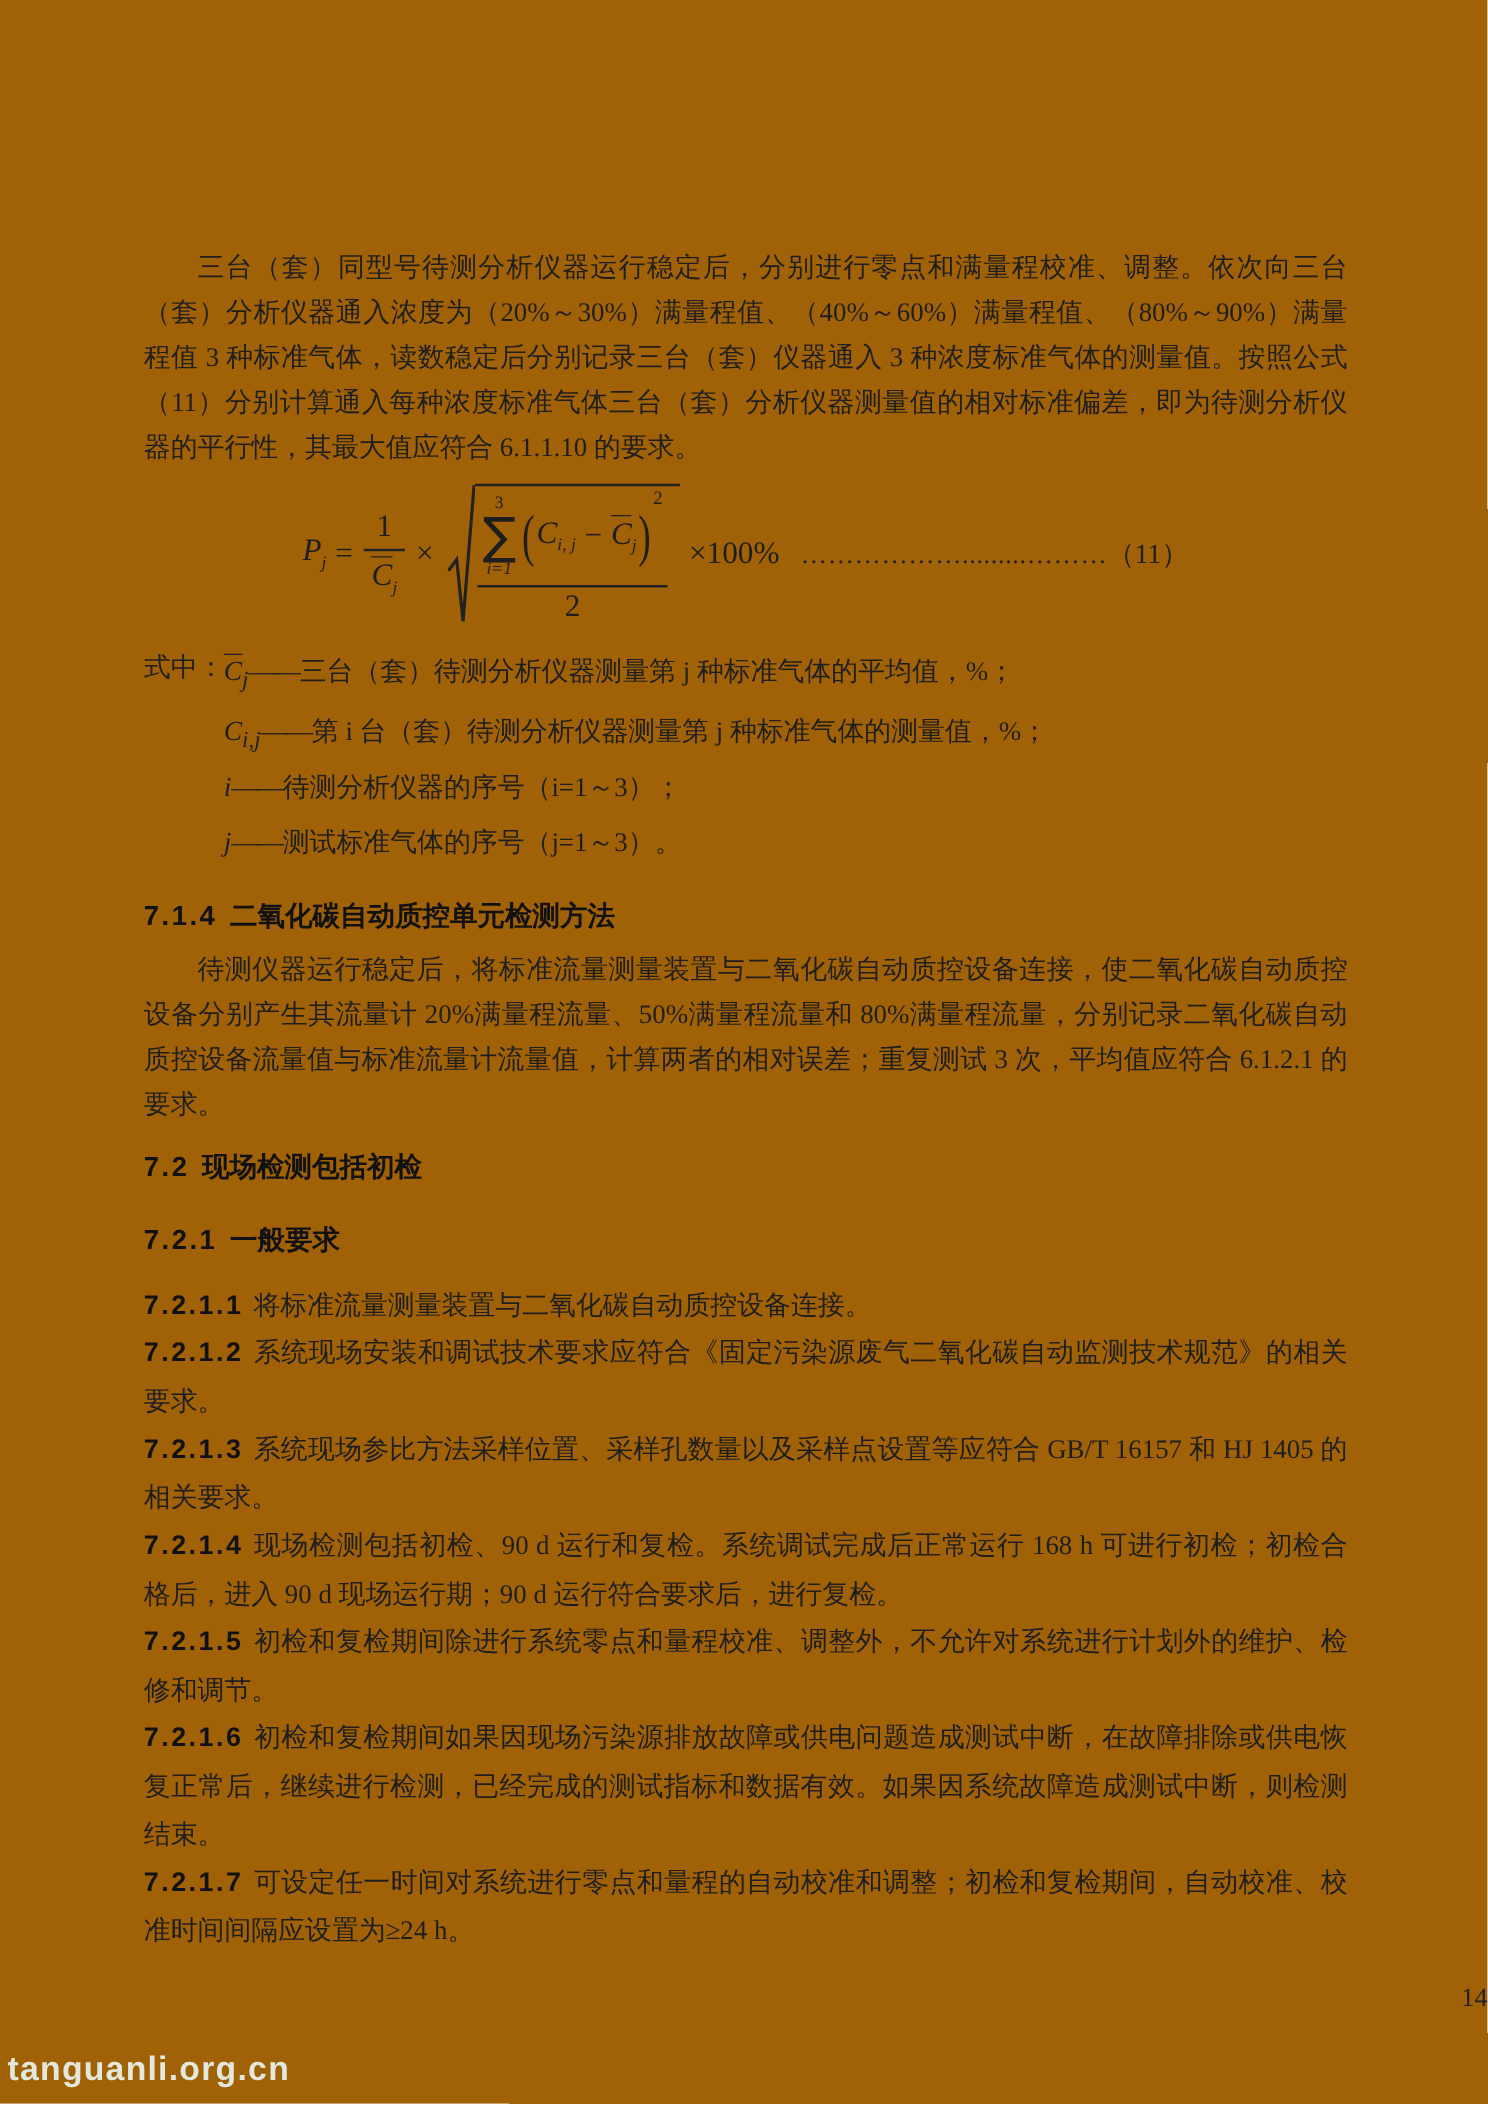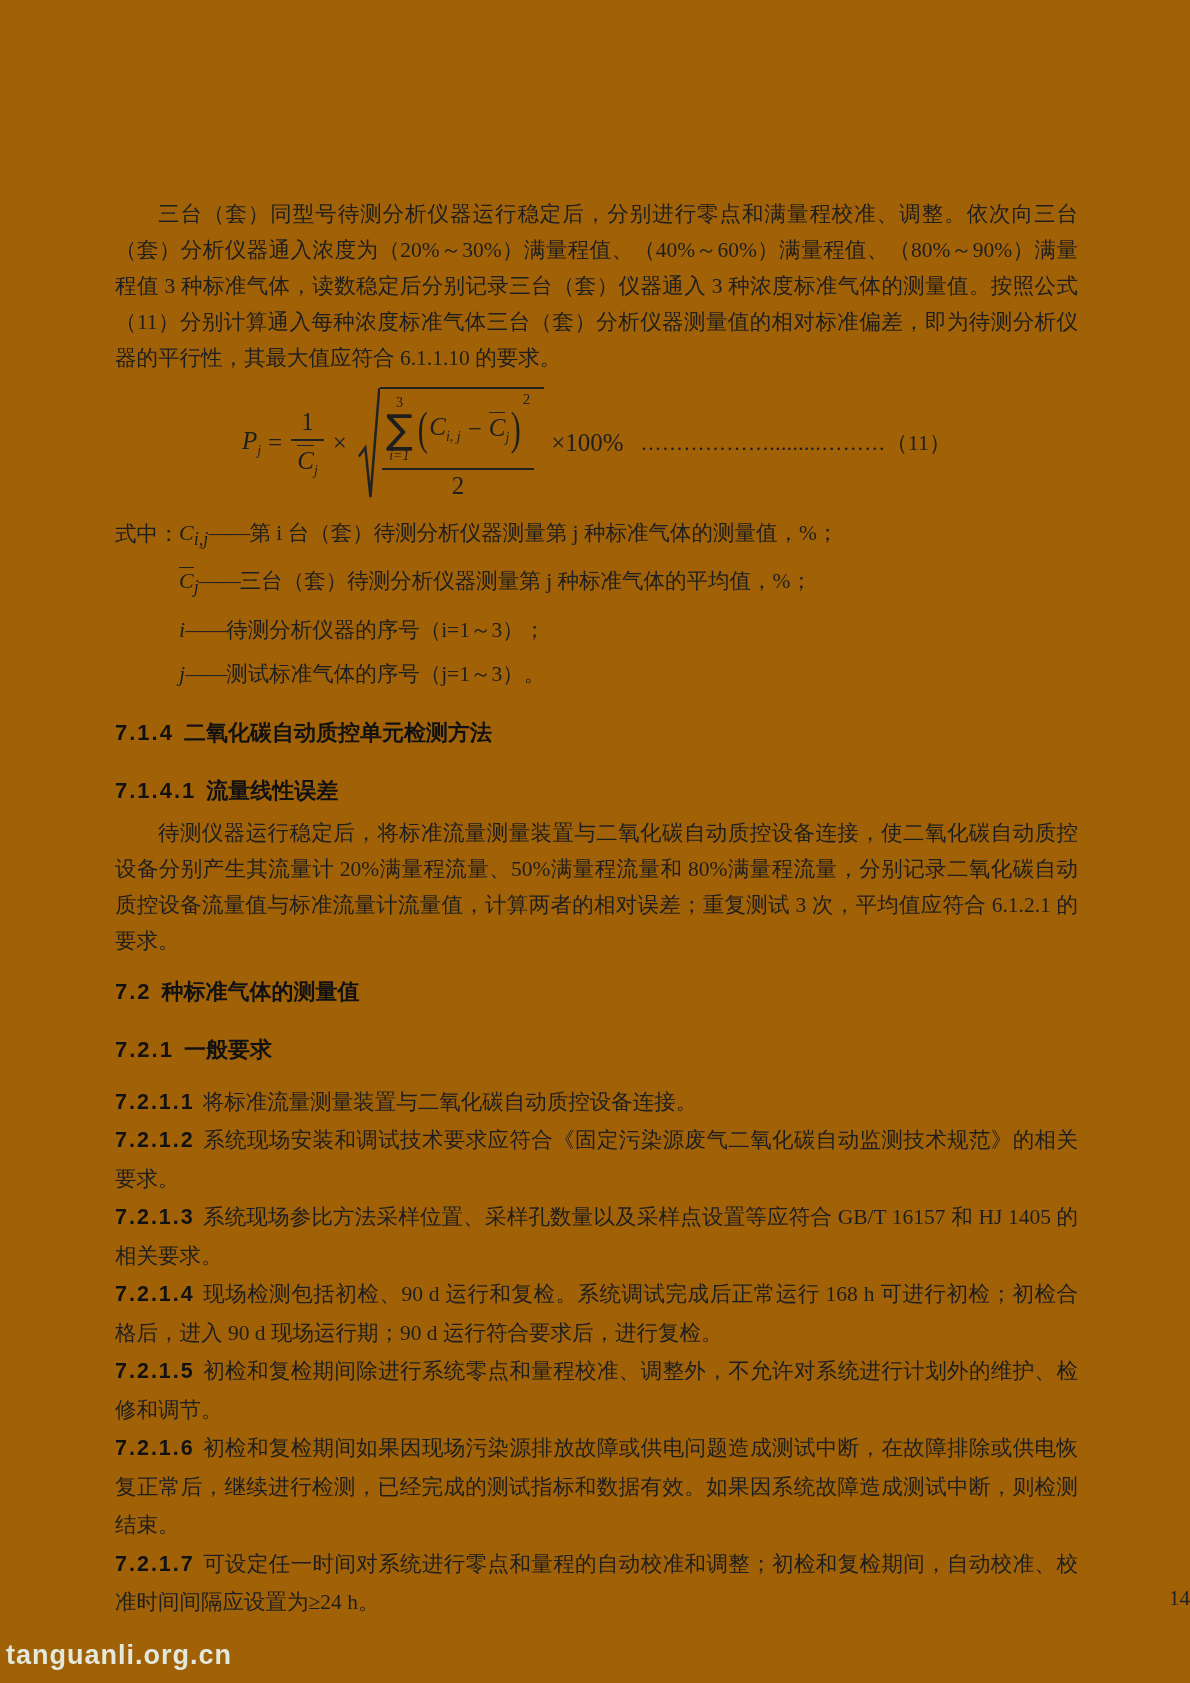--- a/index.html
+++ b/index.html
@@ -128,41 +128,40 @@
         </span>
       </span>
     </span>
     <span class="f-times">×100%</span>
     <span class="f-dots">……………….........………</span>
     <span class="f-no">（11）</span>
   </div>
 
   <div class="defs">
     <span class="def-label">式中：</span>
+    <div class="def-row tall">
+      <span class="def-sym"><span class="ol">C</span><sub>j</sub></span><span class="def-dash">——</span><span>三台（套）待测分析仪器测量第 j 种标准气体的平均值，%；</span>
+    </div>
     <div class="def-row">
       <span class="def-sym"><span>C</span><sub>i,j</sub></span><span class="def-dash">——</span><span>第 i 台（套）待测分析仪器测量第 j 种标准气体的测量值，%；</span>
-    </div>
-    <div class="def-row tall">
-      <span class="def-sym"><span class="ol">C</span><sub>j</sub></span><span class="def-dash">——</span><span>三台（套）待测分析仪器测量第 j 种标准气体的平均值，%；</span>
     </div>
     <div class="def-row">
       <span class="def-sym"><span>i</span><sub></sub></span><span class="def-dash">——</span><span>待测分析仪器的序号（i=1～3）；</span>
     </div>
     <div class="def-row">
       <span class="def-sym"><span>j</span><sub></sub></span><span class="def-dash">——</span><span>测试标准气体的序号（j=1～3）。</span>
     </div>
   </div>
 
   <h3 class="hd hd-714"><span class="hnum">7.1.4</span><span>二氧化碳自动质控单元检测方法</span></h3>
 
-  <h3 class="hd hd-7141"><span class="hnum">7.1.4.1</span><span>流量线性误差</span></h3>
 
   <p class="para indent para-2">待测仪器运行稳定后，将标准流量测量装置与二氧化碳自动质控设备连接，使二氧化碳自动质控设备分别产生其流量计 20%满量程流量、50%满量程流量和 80%满量程流量，分别记录二氧化碳自动质控设备流量值与标准流量计流量值，计算两者的相对误差；重复测试 3 次，平均值应符合 6.1.2.1 的要求。</p>
 
-  <h3 class="hd hd-72"><span class="hnum">7.2</span><span>种标准气体的测量值</span></h3>
+  <h3 class="hd hd-72"><span class="hnum">7.2</span><span>现场检测包括初检</span></h3>
 
   <h3 class="hd hd-721"><span class="hnum">7.2.1</span><span>一般要求</span></h3>
 
   <div class="clauses">
     <p class="clause"><span class="cnum">7.2.1.1</span><span>将标准流量测量装置与二氧化碳自动质控设备连接。</span></p>
     <p class="clause"><span class="cnum">7.2.1.2</span><span>系统现场安装和调试技术要求应符合《固定污染源废气二氧化碳自动监测技术规范》的相关要求。</span></p>
     <p class="clause"><span class="cnum">7.2.1.3</span><span>系统现场参比方法采样位置、采样孔数量以及采样点设置等应符合 GB/T 16157 和 HJ 1405 的相关要求。</span></p>
     <p class="clause"><span class="cnum">7.2.1.4</span><span>现场检测包括初检、90 d 运行和复检。系统调试完成后正常运行 168 h 可进行初检；初检合格后，进入 90 d 现场运行期；90 d 运行符合要求后，进行复检。</span></p>
     <p class="clause"><span class="cnum">7.2.1.5</span><span>初检和复检期间除进行系统零点和量程校准、调整外，不允许对系统进行计划外的维护、检修和调节。</span></p>
     <p class="clause"><span class="cnum">7.2.1.6</span><span>初检和复检期间如果因现场污染源排放故障或供电问题造成测试中断，在故障排除或供电恢复正常后，继续进行检测，已经完成的测试指标和数据有效。如果因系统故障造成测试中断，则检测结束。</span></p>

